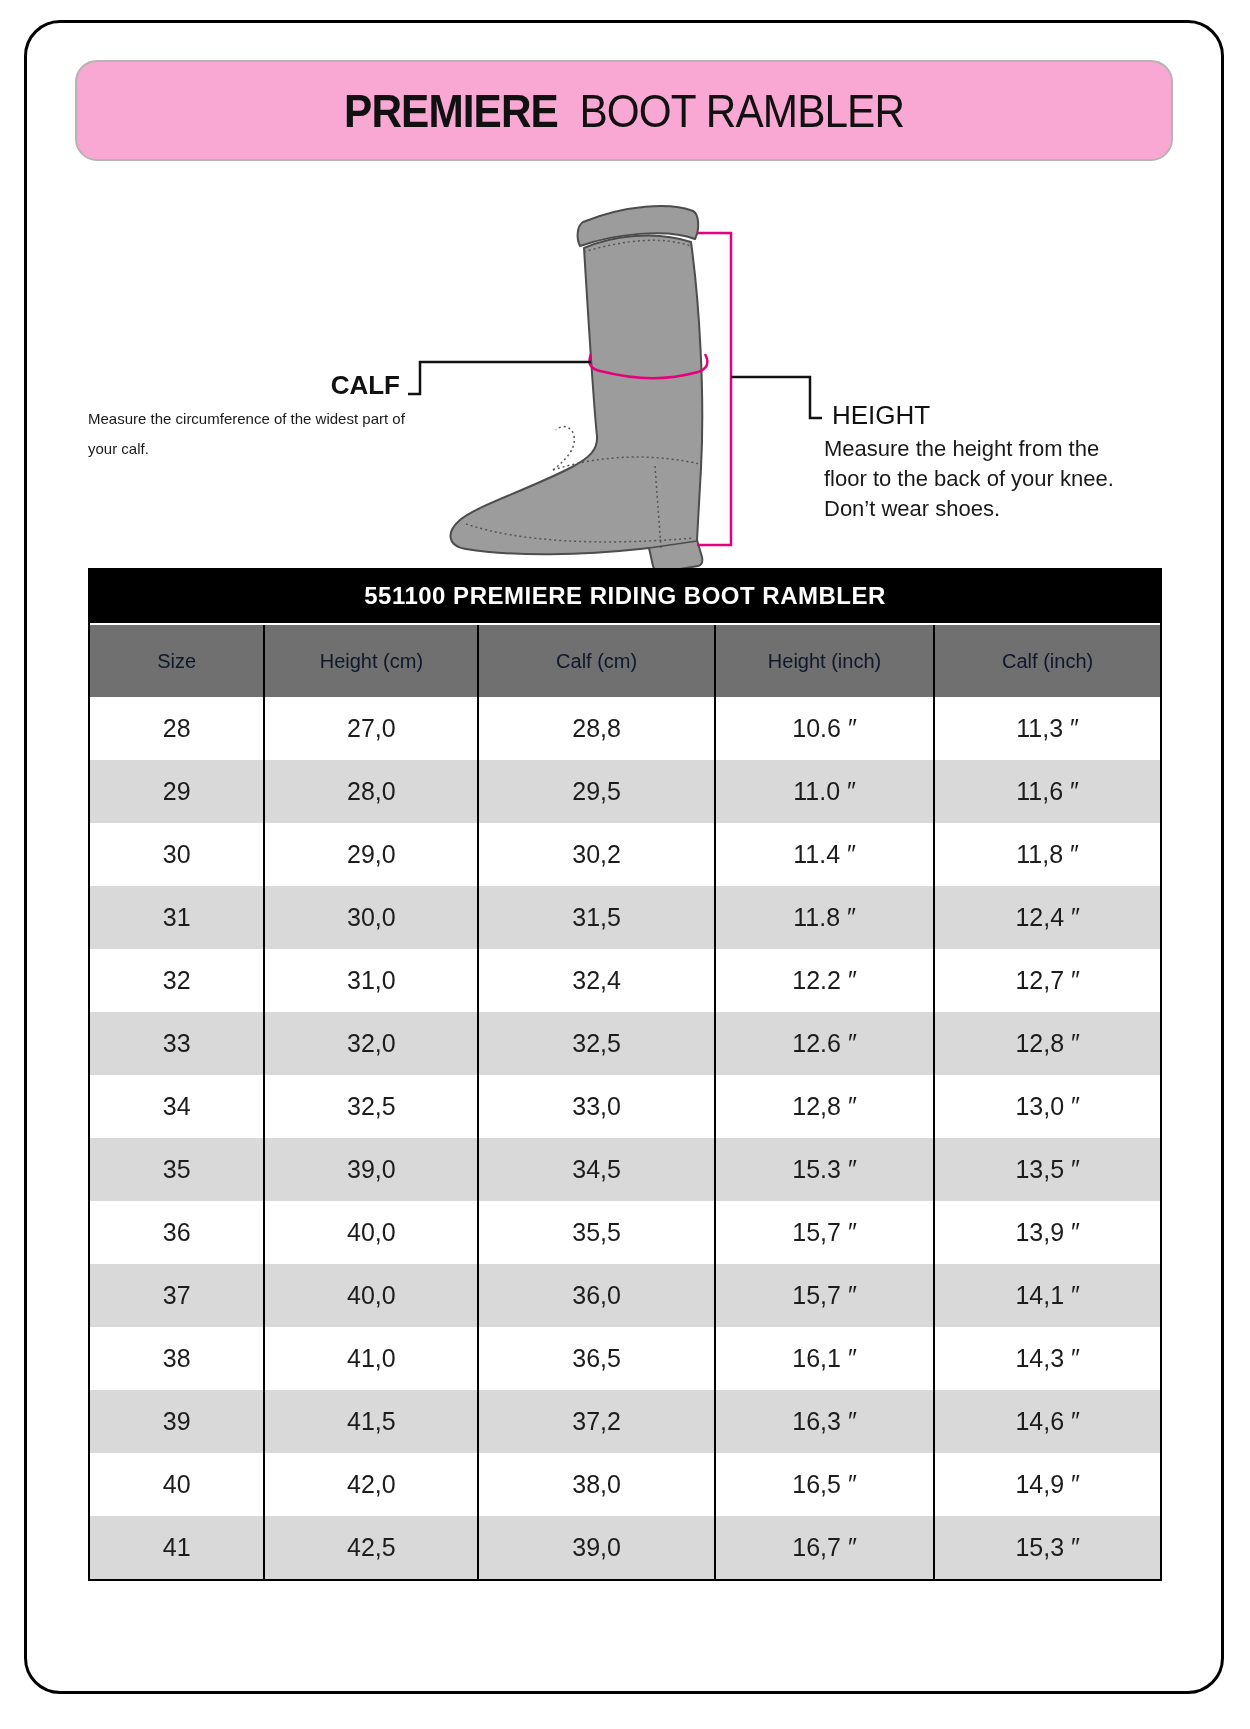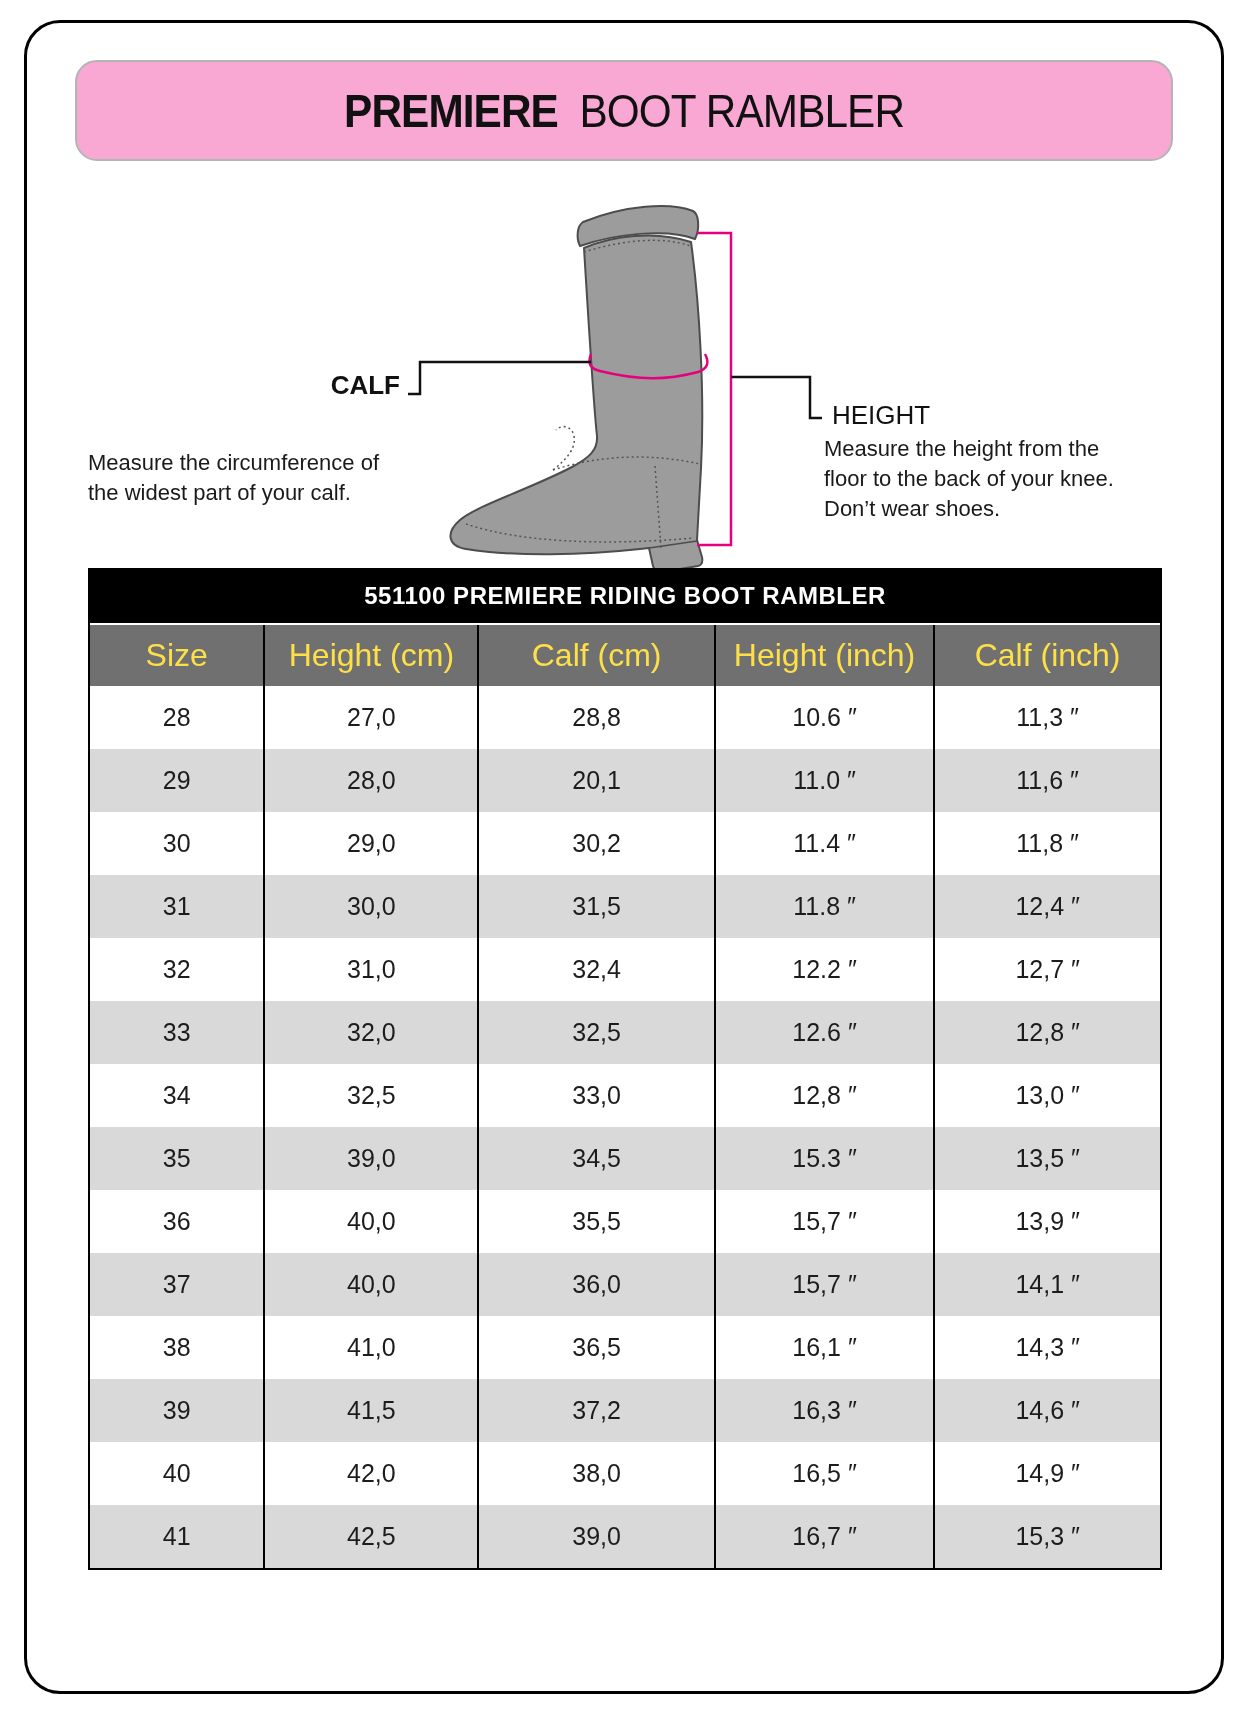--- a/index.html
+++ b/index.html
@@ -26,21 +26,21 @@
   .title-bold { font-weight:700; }
   .title-light { font-weight:400; margin-left:12px; }
 
   
   .calf-label {
     position:absolute; left:240px; top:370px; width:160px;
     text-align:right; font-weight:700; font-size:26px; color:#111;
   }
   .calf-desc {
     position:absolute; left:88px; top:404px; width:324px;
-    font-size:22px; line-height:30px; color:#1a1a1a;margin-top:44px;
+    font-size:15px; line-height:30px; color:#1a1a1a;
   }
   .height-label {
     position:absolute; left:832px; top:400px;
     font-weight:400; font-size:26px; color:#111;
   }
   .height-desc {
     position:absolute; left:824px; top:434px; width:318px;
     font-size:22px; line-height:30px; color:#1a1a1a;
   }
   .diagram-svg { position:absolute; left:380px; top:190px; }
@@ -55,22 +55,22 @@
     display:flex; align-items:center; justify-content:center;
     font-weight:700; font-size:24px; letter-spacing:.5px;
   }
   table { width:100%; border-collapse:collapse; table-layout:fixed; }
   col.c-size { width:16.3%; }
   col.c-hcm  { width:20.0%; }
   col.c-ccm  { width:22.1%; }
   col.c-hin  { width:20.5%; }
   col.c-cin  { width:21.1%; }
   th {
-    background:#707070; color:#fde047; font-weight:400; font-size:32px;
-    height:62px; border-top:2px solid #fff;
+    background:#707070; color:#0f172a; font-weight:400; font-size:20px;
+    height:73px; border-top:2px solid #fff;
   }
   td { font-size:25px; color:#1c1c1c; text-align:center; height:63px; }
   th + th, td + td { border-left:2px solid #000; }
   tbody tr:nth-child(even) { background:#d9d9d9; }
   tbody tr:nth-child(odd)  { background:#ffffff; }
 </style>
 </head>
 <body>
 
 <div class="page-frame"></div>
@@ -152,21 +152,21 @@
         <tr>
           <td>28</td>
           <td>27,0</td>
           <td>28,8</td>
           <td>10.6 ″</td>
           <td>11,3 ″</td>
         </tr>
         <tr>
           <td>29</td>
           <td>28,0</td>
-          <td>20,1</td>
+          <td>29,5</td>
           <td>11.0 ″</td>
           <td>11,6 ″</td>
         </tr>
         <tr>
           <td>30</td>
           <td>29,0</td>
           <td>30,2</td>
           <td>11.4 ″</td>
           <td>11,8 ″</td>
         </tr>

